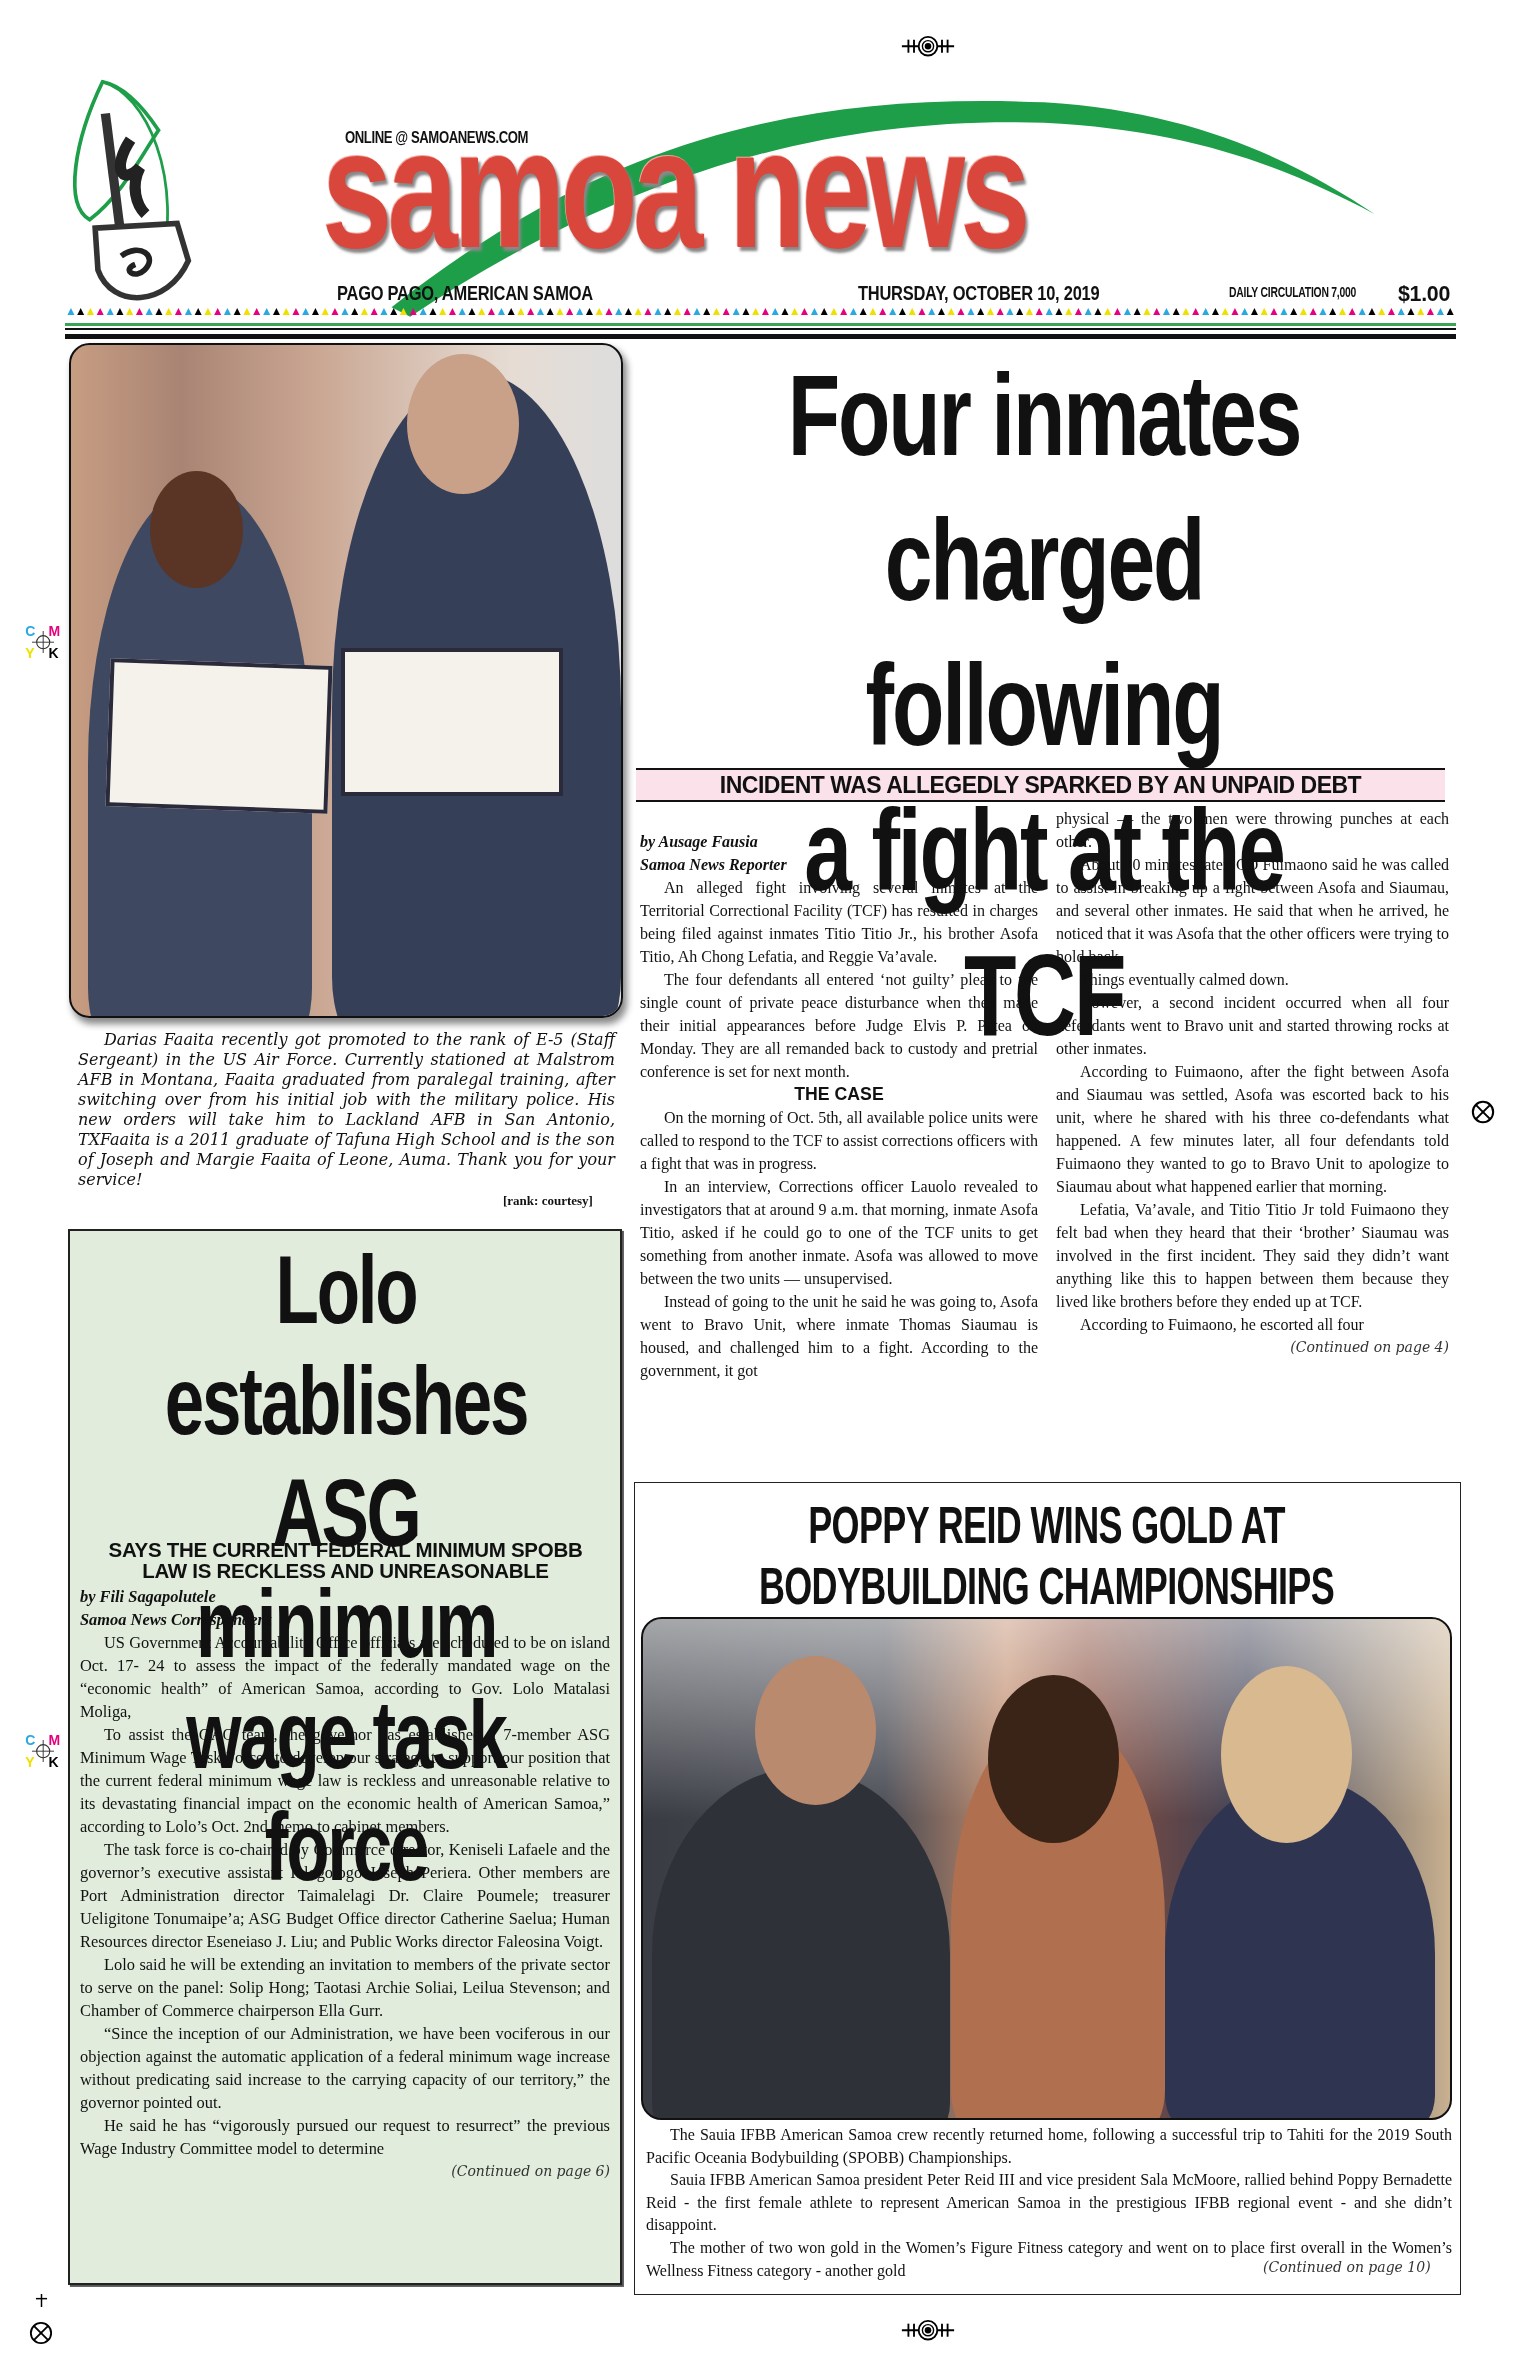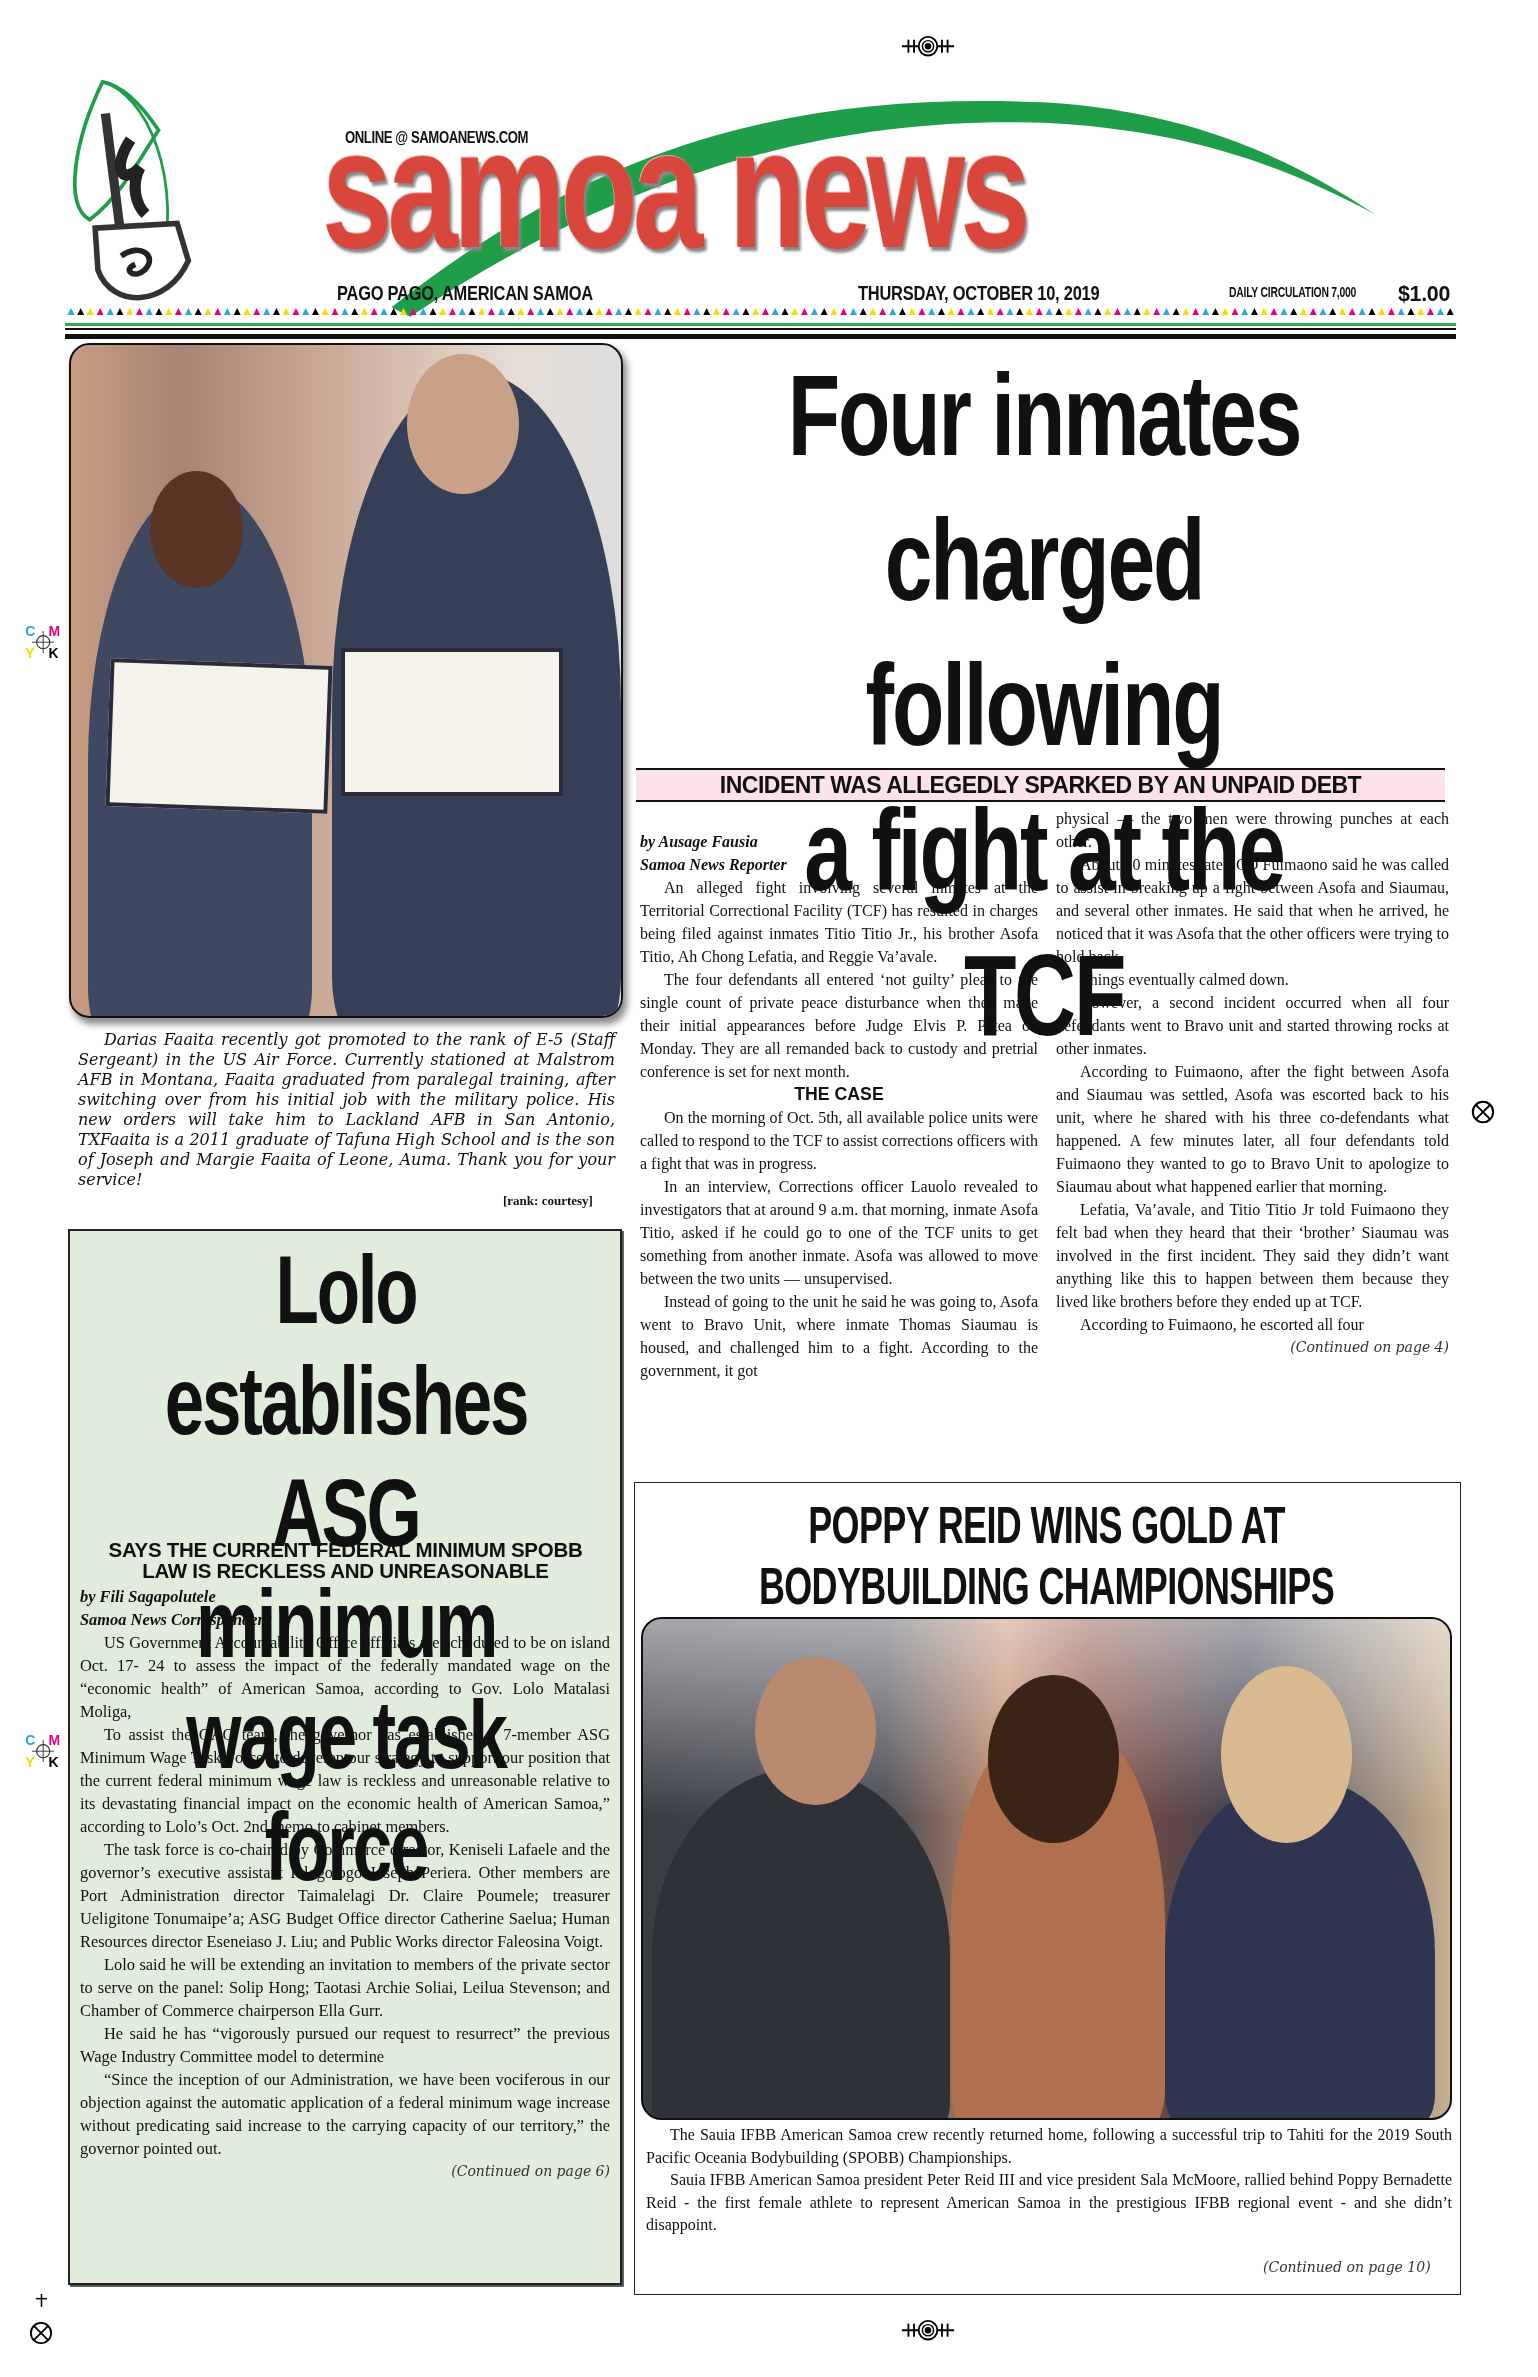--- a/index.html
+++ b/index.html
@@ -197,37 +197,38 @@
   <div>SAYS THE CURRENT FEDERAL MINIMUM SPOBB</div>
   <div>LAW IS  RECKLESS  AND  UNREASONABLE</div>
 </div>
 <div class="abs col col3">
   <p class="byline">by Fili Sagapolutele</p>
   <p class="byline">Samoa News Correspondent</p>
   <p>US Government Accountability Office officials are scheduled to be on island Oct. 17- 24 to assess the impact of the federally mandated wage on the “economic health” of American Samoa, according to Gov. Lolo Matalasi Moliga,</p>
   <p>To assist the GAO team, the governor has established a 7-member ASG Minimum Wage Task Force “to develop our strategy to support our position that the current federal minimum wage law is reckless and unreasonable relative to its devastating financial impact on the economic health of American Samoa,” according to Lolo’s Oct. 2nd memo to cabinet members.</p>
   <p>The task force is co-chaired by Commerce director, Keniseli Lafaele and the governor’s executive assistant Iulogologo Joseph Periera. Other members are Port Administration director Taimalelagi Dr. Claire Poumele; treasurer Ueligitone Tonumaipe’a; ASG Budget Office director Catherine Saelua; Human Resources director Eseneiaso J. Liu; and Public Works director Faleosina Voigt.</p>
   <p>Lolo said he will be extending an invitation to members of the private sector to serve on the panel: Solip Hong; Taotasi Archie Soliai, Leilua Stevenson; and Chamber of Commerce chairperson Ella Gurr.</p>
+  <p>“Since the inception of our Administration, we have been vociferous in our objection against the automatic application of a federal minimum wage increase without predicating said increase to the carrying capacity of our territory,” the governor pointed out.</p>
   <p>He said he has “vigorously pursued our request to resurrect” the previous Wage Industry Committee model to determine</p>
-  <p>“Since the inception of our Administration, we have been vociferous in our objection against the automatic application of a federal minimum wage increase without predicating said increase to the carrying capacity of our territory,” the governor pointed out.</p>
   <p class="cont">(Continued on page 6)</p>
 </div>
 
 <div class="abs poppy-box"></div>
 <div class="abs h3">
   <div>POPPY REID WINS GOLD AT</div>
   <div>BODYBUILDING CHAMPIONSHIPS IN TAHITI</div>
 </div>
 <div class="abs photo2">
   <div style="position:absolute;left:0;top:0;width:807px;height:499px;background:linear-gradient(180deg, rgba(255,255,255,0.55) 0%, rgba(255,255,255,0) 40%);"></div>
   <div class="person" style="left:9.3px;top:149px;width:298px;height:373px;background:#2f3138;"></div>
   <div class="person" style="left:112px;top:37px;width:121px;height:149px;background:#b98a6e;border-radius:50%;"></div>
   <div class="person" style="left:308px;top:93px;width:214px;height:420px;background:#b07050;"></div>
   <div class="person" style="left:345px;top:56px;width:131px;height:168px;background:#3a2418;border-radius:50%;"></div>
   <div class="person" style="left:522px;top:158px;width:270px;height:354px;background:#2f3550;"></div>
   <div class="person" style="left:578px;top:47px;width:131px;height:177px;background:#d8b990;border-radius:50%;"></div>
 </div>
 <div class="abs col col4">
   <p>The Sauia IFBB American Samoa crew recently returned home, following a successful trip to Tahiti for the 2019 South Pacific Oceania Bodybuilding (SPOBB) Championships.</p>
   <p>Sauia IFBB American Samoa president Peter Reid III and vice president Sala McMoore, rallied behind Poppy Bernadette Reid - the first female athlete to represent American Samoa in the prestigious IFBB regional event - and she didn’t disappoint.</p>
+  <p>The mother of two won gold in the Women’s Figure Fitness category and went on to place first overall in the Women’s Wellness Fitness category - another gold</p>
 </div>
 <div class="abs cont" style="left:1263px;top:2259px;">(Continued on page 10)</div>
 
 
 </body></html>

